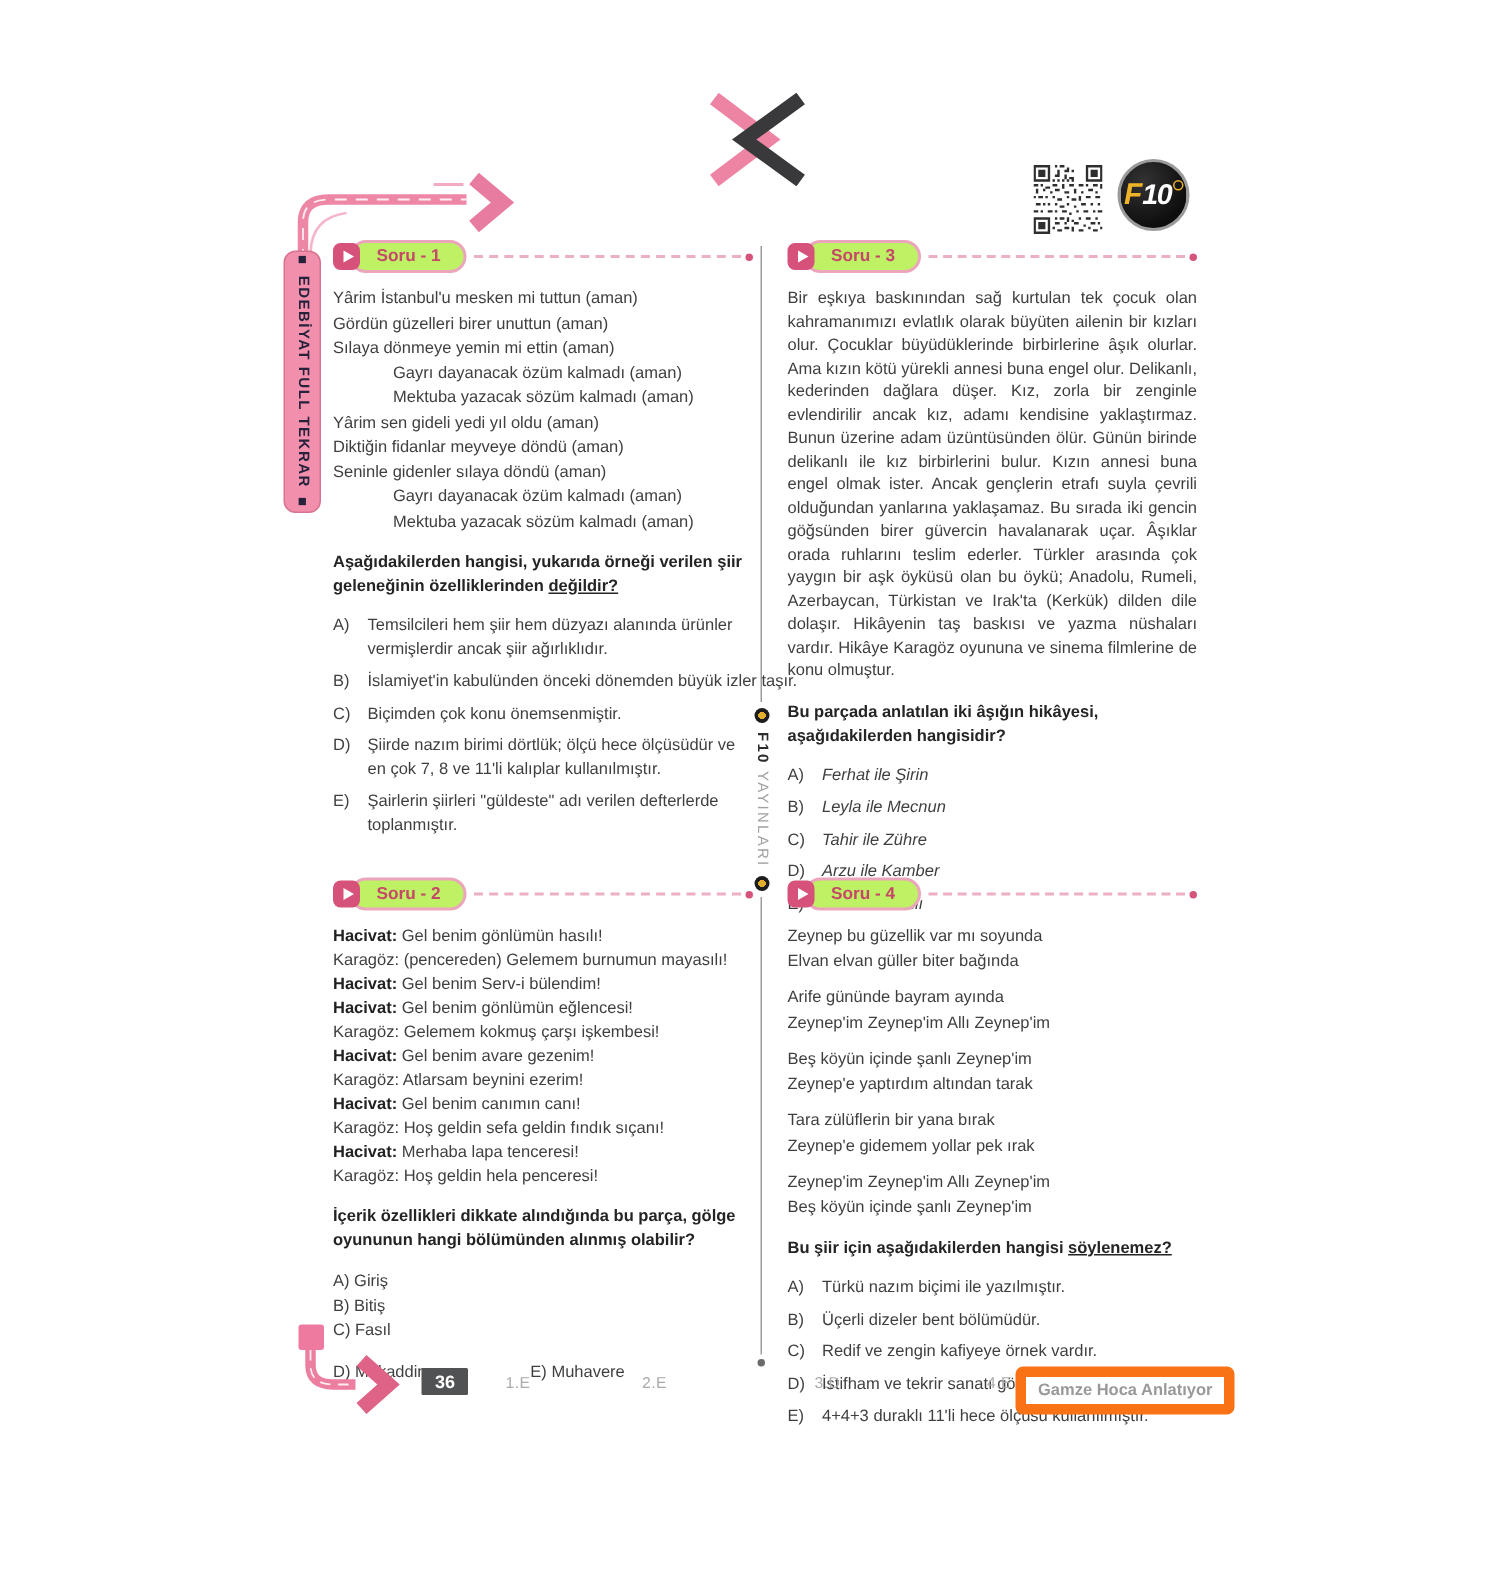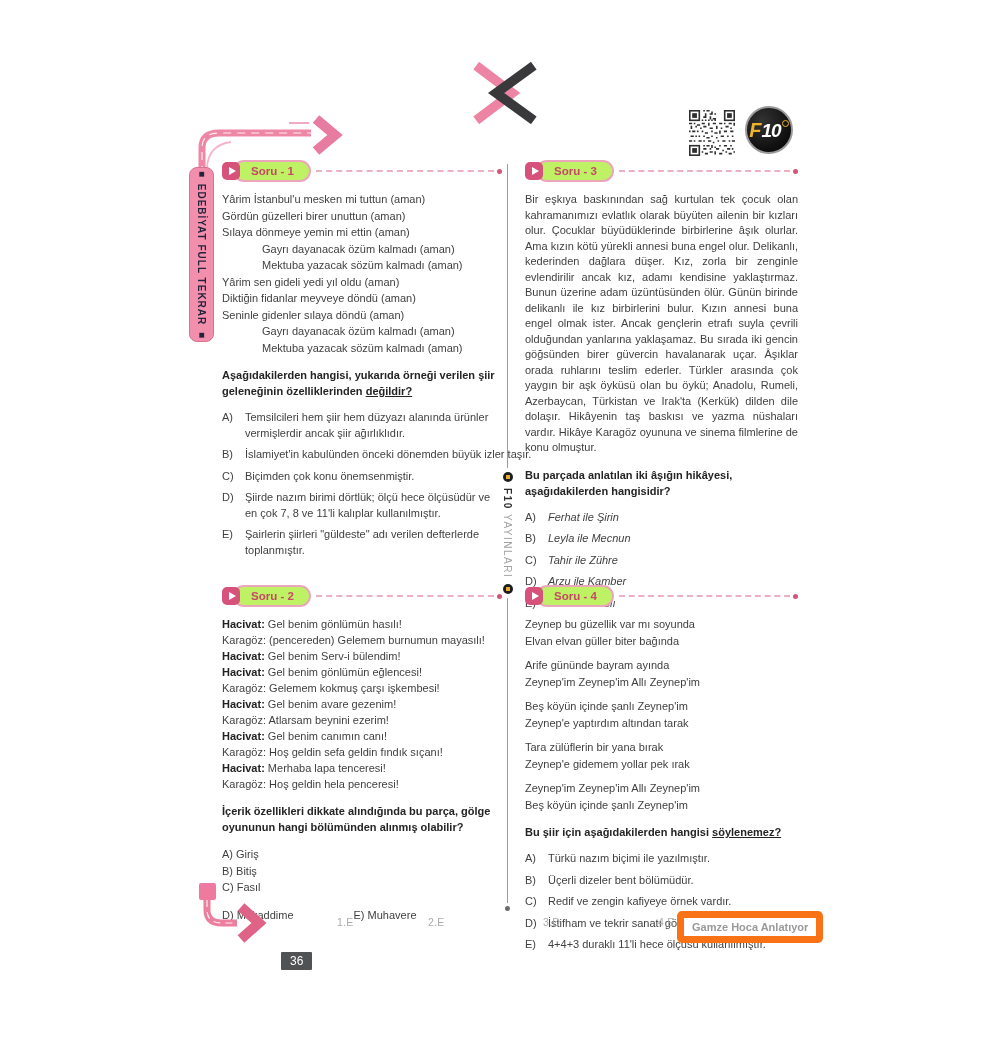--- a/index.html
+++ b/index.html
@@ -79,21 +79,21 @@
   .opt .ot{flex:1;}
   .opt .oneline{white-space:nowrap;}
   .italicopt .ot{font-style:italic;}
 
   .optrow1{display:flex;justify-content:space-between;margin-top:10px;padding-right:4px;flex-direction:column;}
   .optrow2{display:flex;gap:60px;margin-top:11px;}
   .optinline{white-space:nowrap;}
 
   
   .pagenum{position:absolute;left:281px;top:912px;background:#515254;color:#ffffff;
-           font-weight:normal;font-size:12px;padding:2px 9px;border-radius:1px;margin-top:40px;}
+           font-weight:bold;font-size:12px;padding:2px 9px;border-radius:1px;}
   .ans{position:absolute;top:916px;color:#ababab;font-size:10.5px;letter-spacing:0.3px;}
   .ans1{left:315px;margin-left:22px;} .ans2{left:428px;} .ans3{left:543px;} .ans4{left:658px;}
   .teacher{position:absolute;left:677px;top:911px;border:7px solid #f97316;border-radius:5px;
            color:#999999;font-weight:bold;font-size:11px;padding:3px 8px;background:#fff;white-space:nowrap;}
 </style>
 </head>
 <body>
 
 <div class="page">
 

